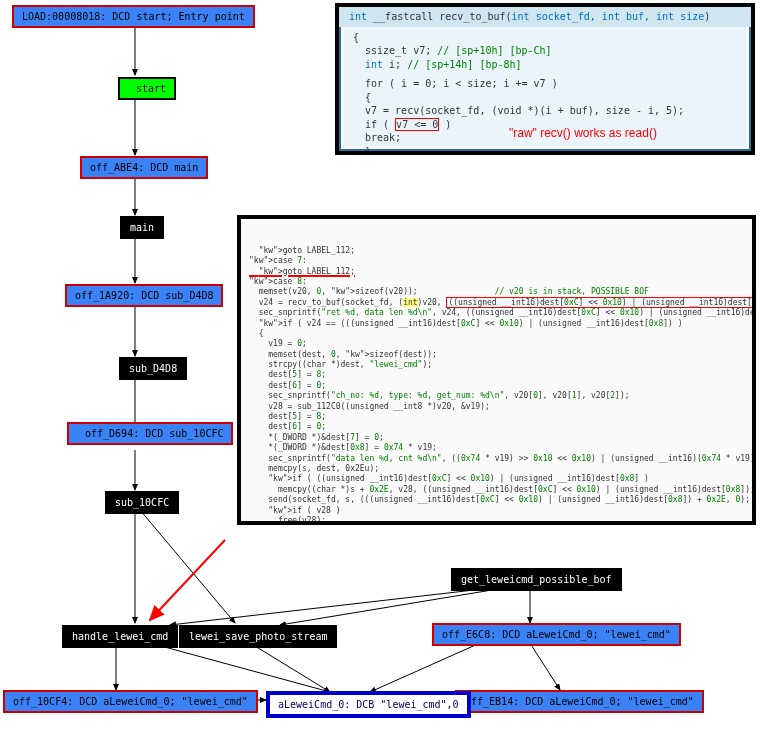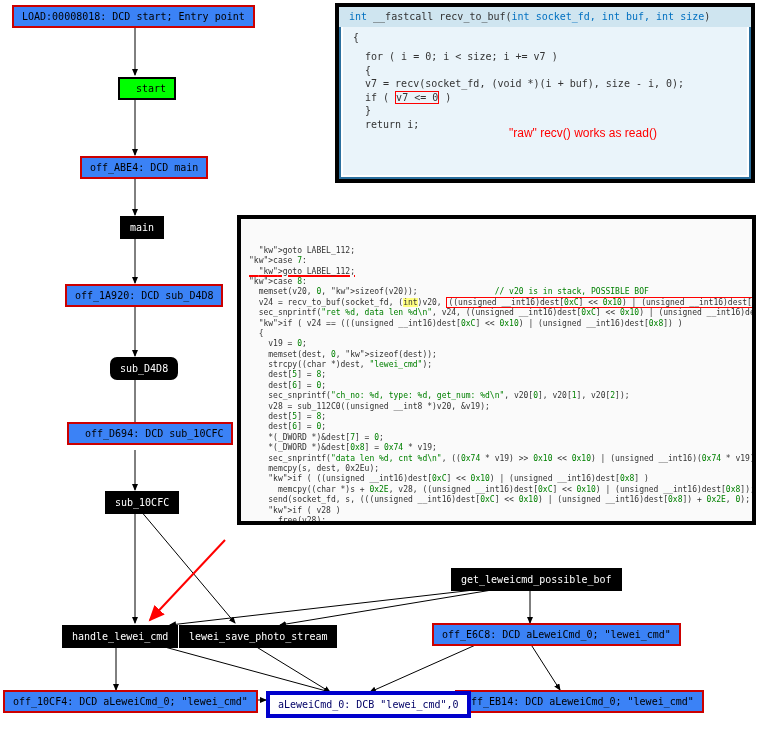--- a/index.html
+++ b/index.html
@@ -30,21 +30,21 @@
   svg.lines line { stroke: #000; stroke-width: 1; marker-end: url(#arrow); }
   #arrow polygon { fill: #000; }
   svg.redarrows line { stroke: #f00; stroke-width: 2; marker-end: url(#redarrowhead); }
 
   
   .panel1 {
     position: absolute;
     top: 3px;
     left: 335px;
     width: 420px;
-    height: 180px;
+    height: 152px;
     border: 4px solid #000;
     box-shadow: inset 0 0 0 2px #2a6f9e, inset 0 0 0 4px #fff;
     background: #eaf4fa;
     font-size: 10px;
     padding: 6px 10px;
     box-sizing: border-box;
     line-height: 1.35;
     color: #333;
     overflow: hidden;
   }
@@ -134,44 +134,51 @@
   <line x1="500" y1="118" x2="445" y2="108"></line>
 
   <line x1="225" y1="540" x2="150" y2="620"></line>
 </svg>
 
 <div class="node red-border" style="left:12px; top:5px;">LOAD:00008018: DCD start; Entry point</div>
 <div class="node green-bg" style="left:118px; top:77px;padding-left:16px;">start</div>
 <div class="node red-border" style="left:80px; top:156px;">off_ABE4: DCD main</div>
 <div class="node black-bg" style="left:120px; top:216px;">main</div>
 <div class="node red-border" style="left:65px; top:284px;">off_1A920: DCD sub_D4D8</div>
-<div class="node black-bg" style="left:110px; top:357px;border-radius:7px;">sub_D4D8</div>
+<div class="node black-bg" style="left:119px; top:357px;">sub_D4D8</div>
 <div class="node red-border" style="left:67px; top:422px;padding-left:16px;">off_D694: DCD sub_10CFC</div>
 <div class="node black-bg" style="left:105px; top:491px;">sub_10CFC</div>
 <div class="node black-bg" style="left:62px; top:625px;">handle_lewei_cmd</div>
 <div class="node black-bg" style="left:179px; top:625px;">lewei_save_photo_stream</div>
 <div class="node black-bg" style="left:451px; top:568px;">get_leweicmd_possible_bof</div>
 <div class="node red-border" style="left:432px; top:623px;">off_E6C8: DCD aLeweiCmd_0; "lewei_cmd"</div>
 <div class="node red-border" style="left:3px; top:690px;">off_10CF4: DCD aLeweiCmd_0; "lewei_cmd"</div>
 <div class="node red-border" style="left:455px; top:690px;">off_EB14: DCD aLeweiCmd_0; "lewei_cmd"</div>
 <div class="node blue-db" style="left:266px; top:691px;">aLeweiCmd_0: DCB "lewei_cmd",0</div>
 
 <div class="panel1">
   <div class="panel1-sig">
     <span class="bluek">int</span><span> __fastcall recv_to_buf(</span><span class="bluek">int socket_fd, int buf, int size</span><span>)</span>
   </div>
   <div style="border-left:0; padding-left:4px;">
     <div>{</div>
+    <div style="padding-left:12px;">
+      <span>ssize_t v7; </span><span class="comment">// [sp+10h] [bp-Ch]</span>
+    </div>
+    <div style="padding-left:12px;">
+      <span class="bluek">int</span><span> i; </span><span class="comment">// [sp+14h] [bp-8h]</span>
+    </div>
     <div style="height:6px;"></div>
     <div style="padding-left:12px;">for ( i = 0; i &lt; size; i += v7 )</div>
     <div style="padding-left:12px;">{</div>
-    <div style="padding-left:12px;">  v7 = recv(socket_fd, (void *)(i + buf), size - i, 0);</div>
+    <div style="padding-left:12px;">  v7 = recv(socket_fd, (void *)(i + buf), size - i, 5);</div>
     <div style="padding-left:12px;">
       <span>  if ( </span><span class="redhl">v7 &lt;= 0</span><span> )</span>
     </div>
+    <div style="padding-left:12px;">    break;</div>
     <div style="padding-left:12px;">}</div>
     <div style="padding-left:12px;">return i;</div>
 
   </div>
   <div class="redtext" style="position:absolute; left:170px; top:118px;">"raw" recv() works as read()</div>
 </div>
 
 <div class="panel2">
   <div id="panel2-lines"><div>  <span class="&lt;span">"kw"</span>&gt;goto LABEL_112;</div><div><span class="&lt;span">"kw"</span>&gt;case <span class="num">7</span>:</div><div class="redul">  <span class="&lt;span">"kw"</span>&gt;goto LABEL_112;</div><div><span class="&lt;span">"kw"</span>&gt;case <span class="num">8</span>:</div><div>  memset(v20, <span class="num">0</span>, <span class="&lt;span">"kw"</span>&gt;sizeof(v20));                <span class="comment">// v20 is in stack, POSSIBLE BOF</span></div><div>  v24 = recv_to_buf(socket_fd, (<span style="background:#ffff80;">int</span>)v20, <span class="redbox">((unsigned __int16)dest[<span class="num">0xC</span>] &lt;&lt; <span class="num">0x10</span>) | (unsigned __int16)dest[<span class="num">0x8</span>])</span>;</div><div>  sec_snprintf(<span class="str">"ret %d, data len %d\n"</span>, v24, ((unsigned __int16)dest[<span class="num">0xC</span>] &lt;&lt; <span class="num">0x10</span>) | (unsigned __int16)dest[]);</div><div>  <span class="&lt;span">"kw"</span>&gt;if ( v24 == (((unsigned __int16)dest[<span class="num">0xC</span>] &lt;&lt; <span class="num">0x10</span>) | (unsigned __int16)dest[<span class="num">0x8</span>]) )</div><div>  {</div><div>    v19 = <span class="num">0</span>;</div><div>    memset(dest, <span class="num">0</span>, <span class="&lt;span">"kw"</span>&gt;sizeof(dest));</div><div>    strcpy((char *)dest, <span class="str">"lewei_cmd"</span>);</div><div>    dest[<span class="num">5</span>] = <span class="num">8</span>;</div><div>    dest[<span class="num">6</span>] = <span class="num">0</span>;</div><div>    sec_snprintf(<span class="str">"ch_no: %d, type: %d, get_num: %d\n"</span>, v20[<span class="num">0</span>], v20[<span class="num">1</span>], v20[<span class="num">2</span>]);</div><div>    v28 = sub_112C0((unsigned __int8 *)v20, &amp;v19);</div><div>    dest[<span class="num">5</span>] = <span class="num">8</span>;</div><div>    dest[<span class="num">6</span>] = <span class="num">0</span>;</div><div>    *(_DWORD *)&amp;dest[<span class="num">7</span>] = <span class="num">0</span>;</div><div>    *(_DWORD *)&amp;dest[<span class="num">0x8</span>] = <span class="num">0x74</span> * v19;</div><div>    sec_snprintf(<span class="str">"data len %d, cnt %d\n"</span>, ((<span class="num">0x74</span> * v19) &gt;&gt; <span class="num">0x10</span> &lt;&lt; <span class="num">0x10</span>) | (unsigned __int16)(<span class="num">0x74</span> * v19), v19);</div><div>    memcpy(s, dest, 0x2Eu);</div><div>    <span class="&lt;span">"kw"</span>&gt;if ( ((unsigned __int16)dest[<span class="num">0xC</span>] &lt;&lt; <span class="num">0x10</span>) | (unsigned __int16)dest[<span class="num">0x8</span>] )</div><div>      memcpy((char *)s + <span class="num">0x2E</span>, v28, ((unsigned __int16)dest[<span class="num">0xC</span>] &lt;&lt; <span class="num">0x10</span>) | (unsigned __int16)dest[<span class="num">0x8</span>]);</div><div>    send(socket_fd, s, (((unsigned __int16)dest[<span class="num">0xC</span>] &lt;&lt; <span class="num">0x10</span>) | (unsigned __int16)dest[<span class="num">0x8</span>]) + <span class="num">0x2E</span>, <span class="num">0</span>);</div><div>    <span class="&lt;span">"kw"</span>&gt;if ( v28 )</div><div>      free(v28);</div></div>
 </div>

